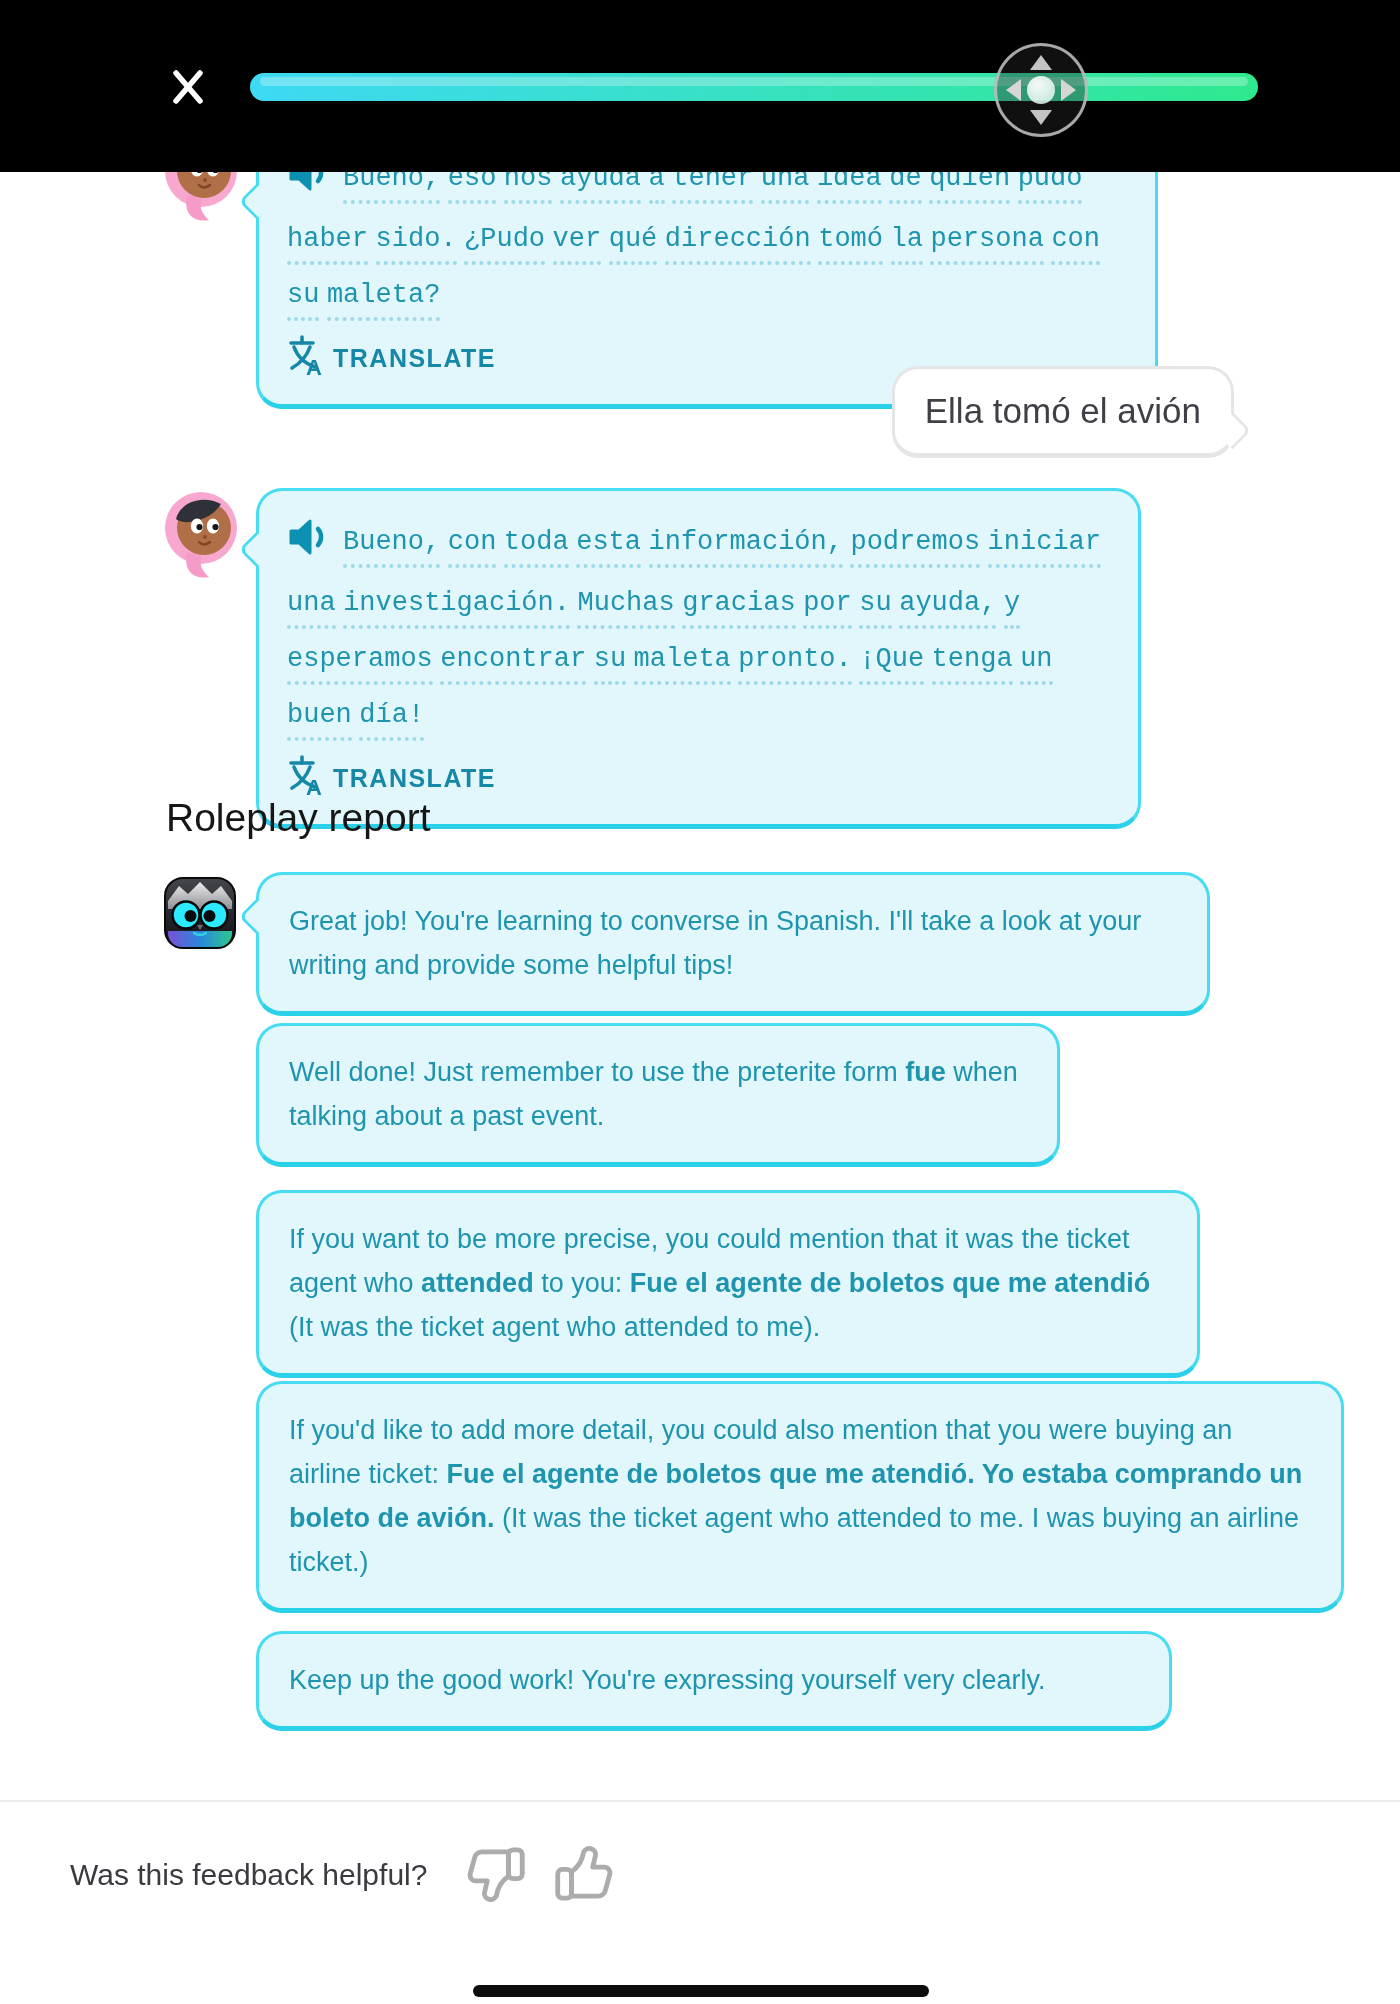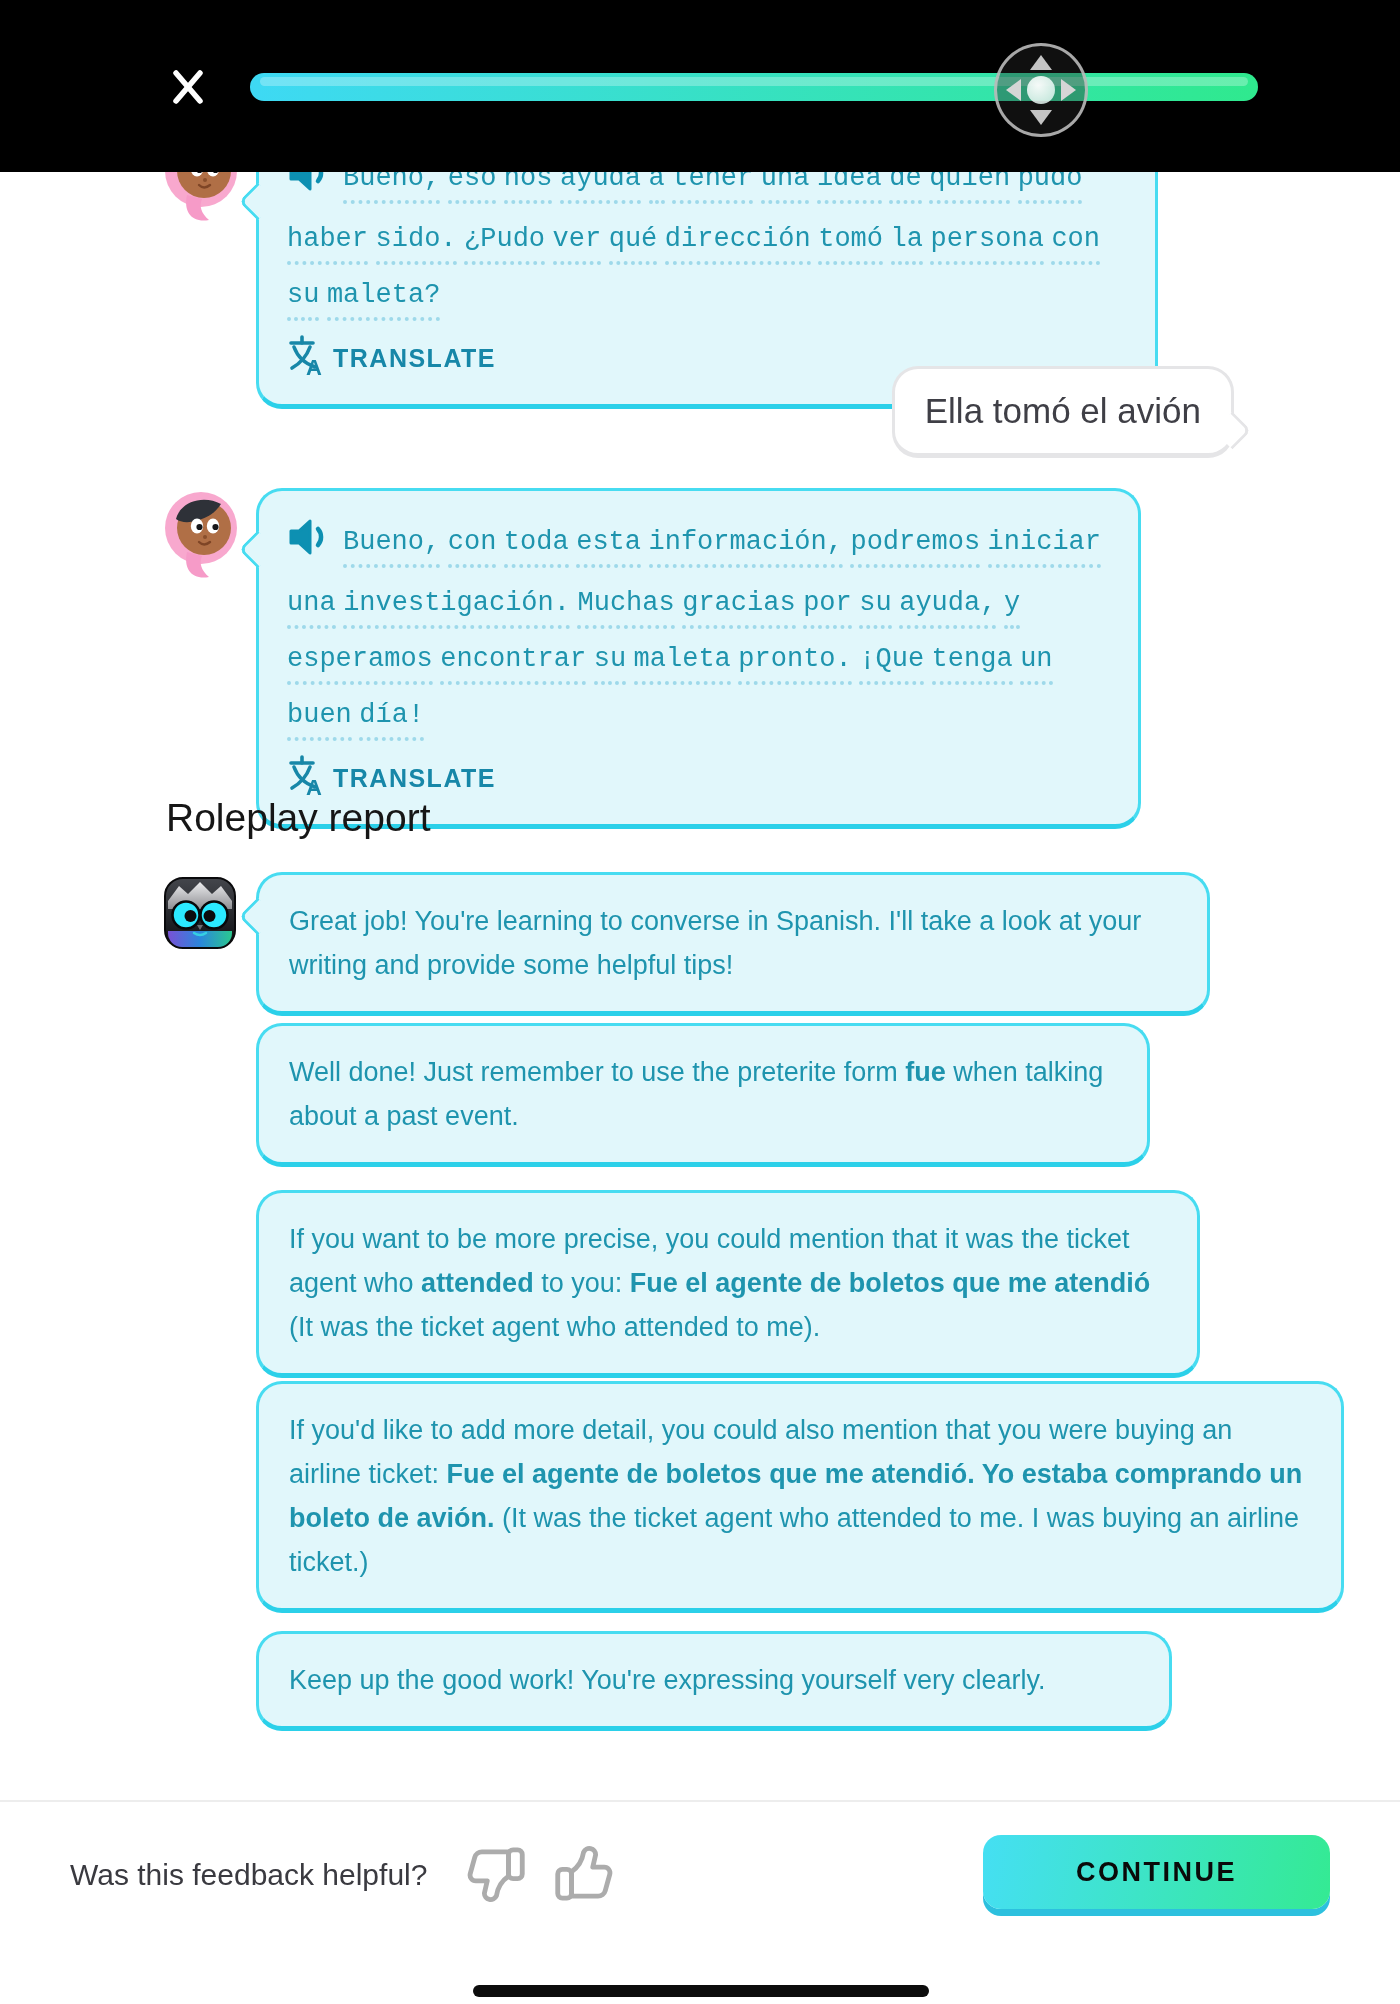--- a/index.html
+++ b/index.html
@@ -175,21 +175,21 @@
       <path d="M33,48 L39,48 L36,53 Z" fill="#6b6d72"></path>
       <path d="M30,56 Q36,60 42,56" stroke="#35cfe2" stroke-width="2.5" fill="none" stroke-linecap="round"></path>
     </svg>
   </div>
 
   <div class="bubble rp" style="left:256px;top:872px;width:954px;">
     <div class="tail left" style="top:28px;"></div>
     <span><span>Great job! You're learning to converse in Spanish. I'll take a look at your writing and provide some helpful tips!</span></span>
   </div>
 
-  <div class="bubble rp" style="left:256px;top:1023px;width:894px;">
+  <div class="bubble rp" style="left:256px;top:1023px;width:804px;">
     <span><span>Well done! Just remember to use the preterite form </span><span class="b">fue</span><span> when talking about a past event.</span></span>
   </div>
 
   <div class="bubble rp" style="left:256px;top:1190px;width:944px;">
     <span><span>If you want to be more precise, you could mention that it was the ticket agent who </span><span class="b">attended</span><span> to you: </span><span class="b">Fue el agente de boletos que me atendió</span><span> (It was the ticket agent who attended to me).</span></span>
   </div>
 
   <div class="bubble rp" style="left:256px;top:1381px;width:1088px;">
     <span><span>If you'd like to add more detail, you could also mention that you were buying an airline ticket: </span><span class="b">Fue el agente de boletos que me atendió. Yo estaba comprando un boleto de avión.</span><span> (It was the ticket agent who attended to me. I was buying an airline ticket.)</span></span>
   </div>
@@ -232,17 +232,16 @@
 
   <button class="thumb-btn" style="left:552px;top:1843px;">
     <svg width="62" height="62" viewBox="0 0 54 54">
       <g stroke="#ACACAC" stroke-width="4.2" fill="none" stroke-linejoin="round" stroke-linecap="round">
         <rect x="5" y="23" width="12" height="25" rx="4"></rect>
         <path d="M17,45 V25 C23,21 26.5,14.5 27.5,8 a5.5,5.5 0 0 1 10.5,2.3 L35.5,21 h10 a5,5 0 0 1 4.8,6.3 l-3.9,14.2 a6.5,6.5 0 0 1 -6.3,4.8 H17 Z"></path>
       </g>
     </svg>
   </button>
 
-  <button class="continue-btn">CONTINUE</button>
 
   <div class="home-indicator"></div>
 
 </div>
 
 </body></html>

